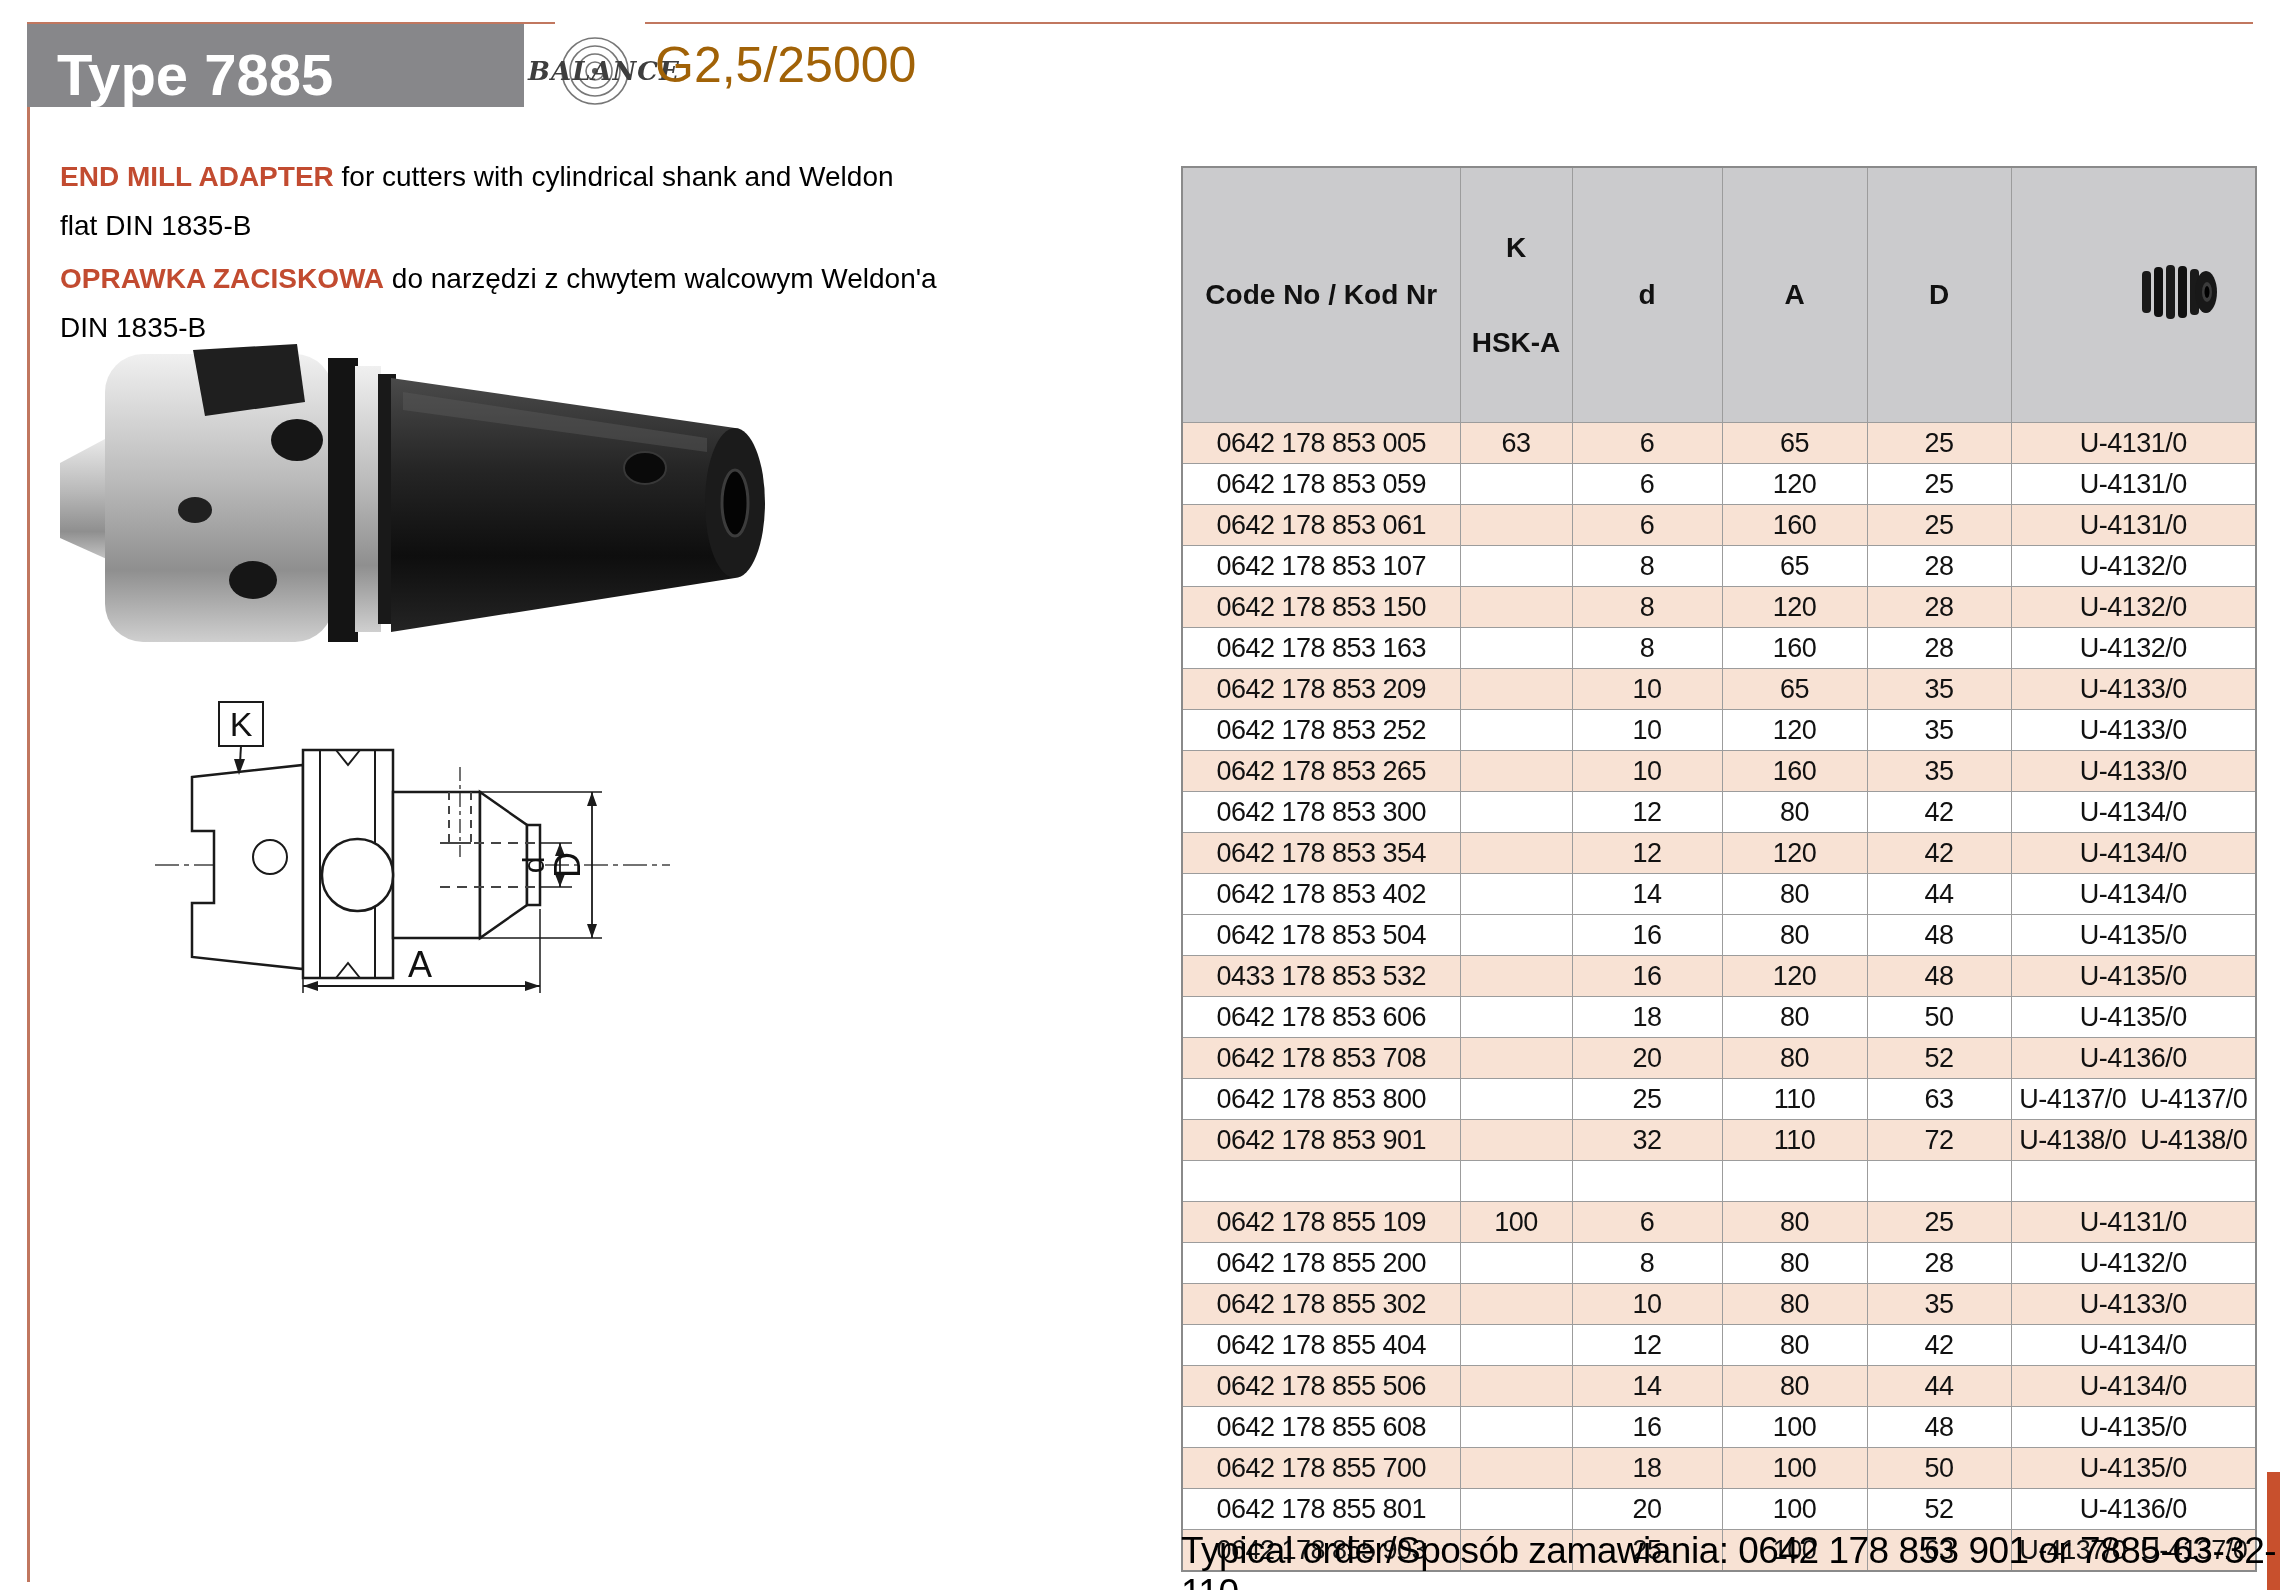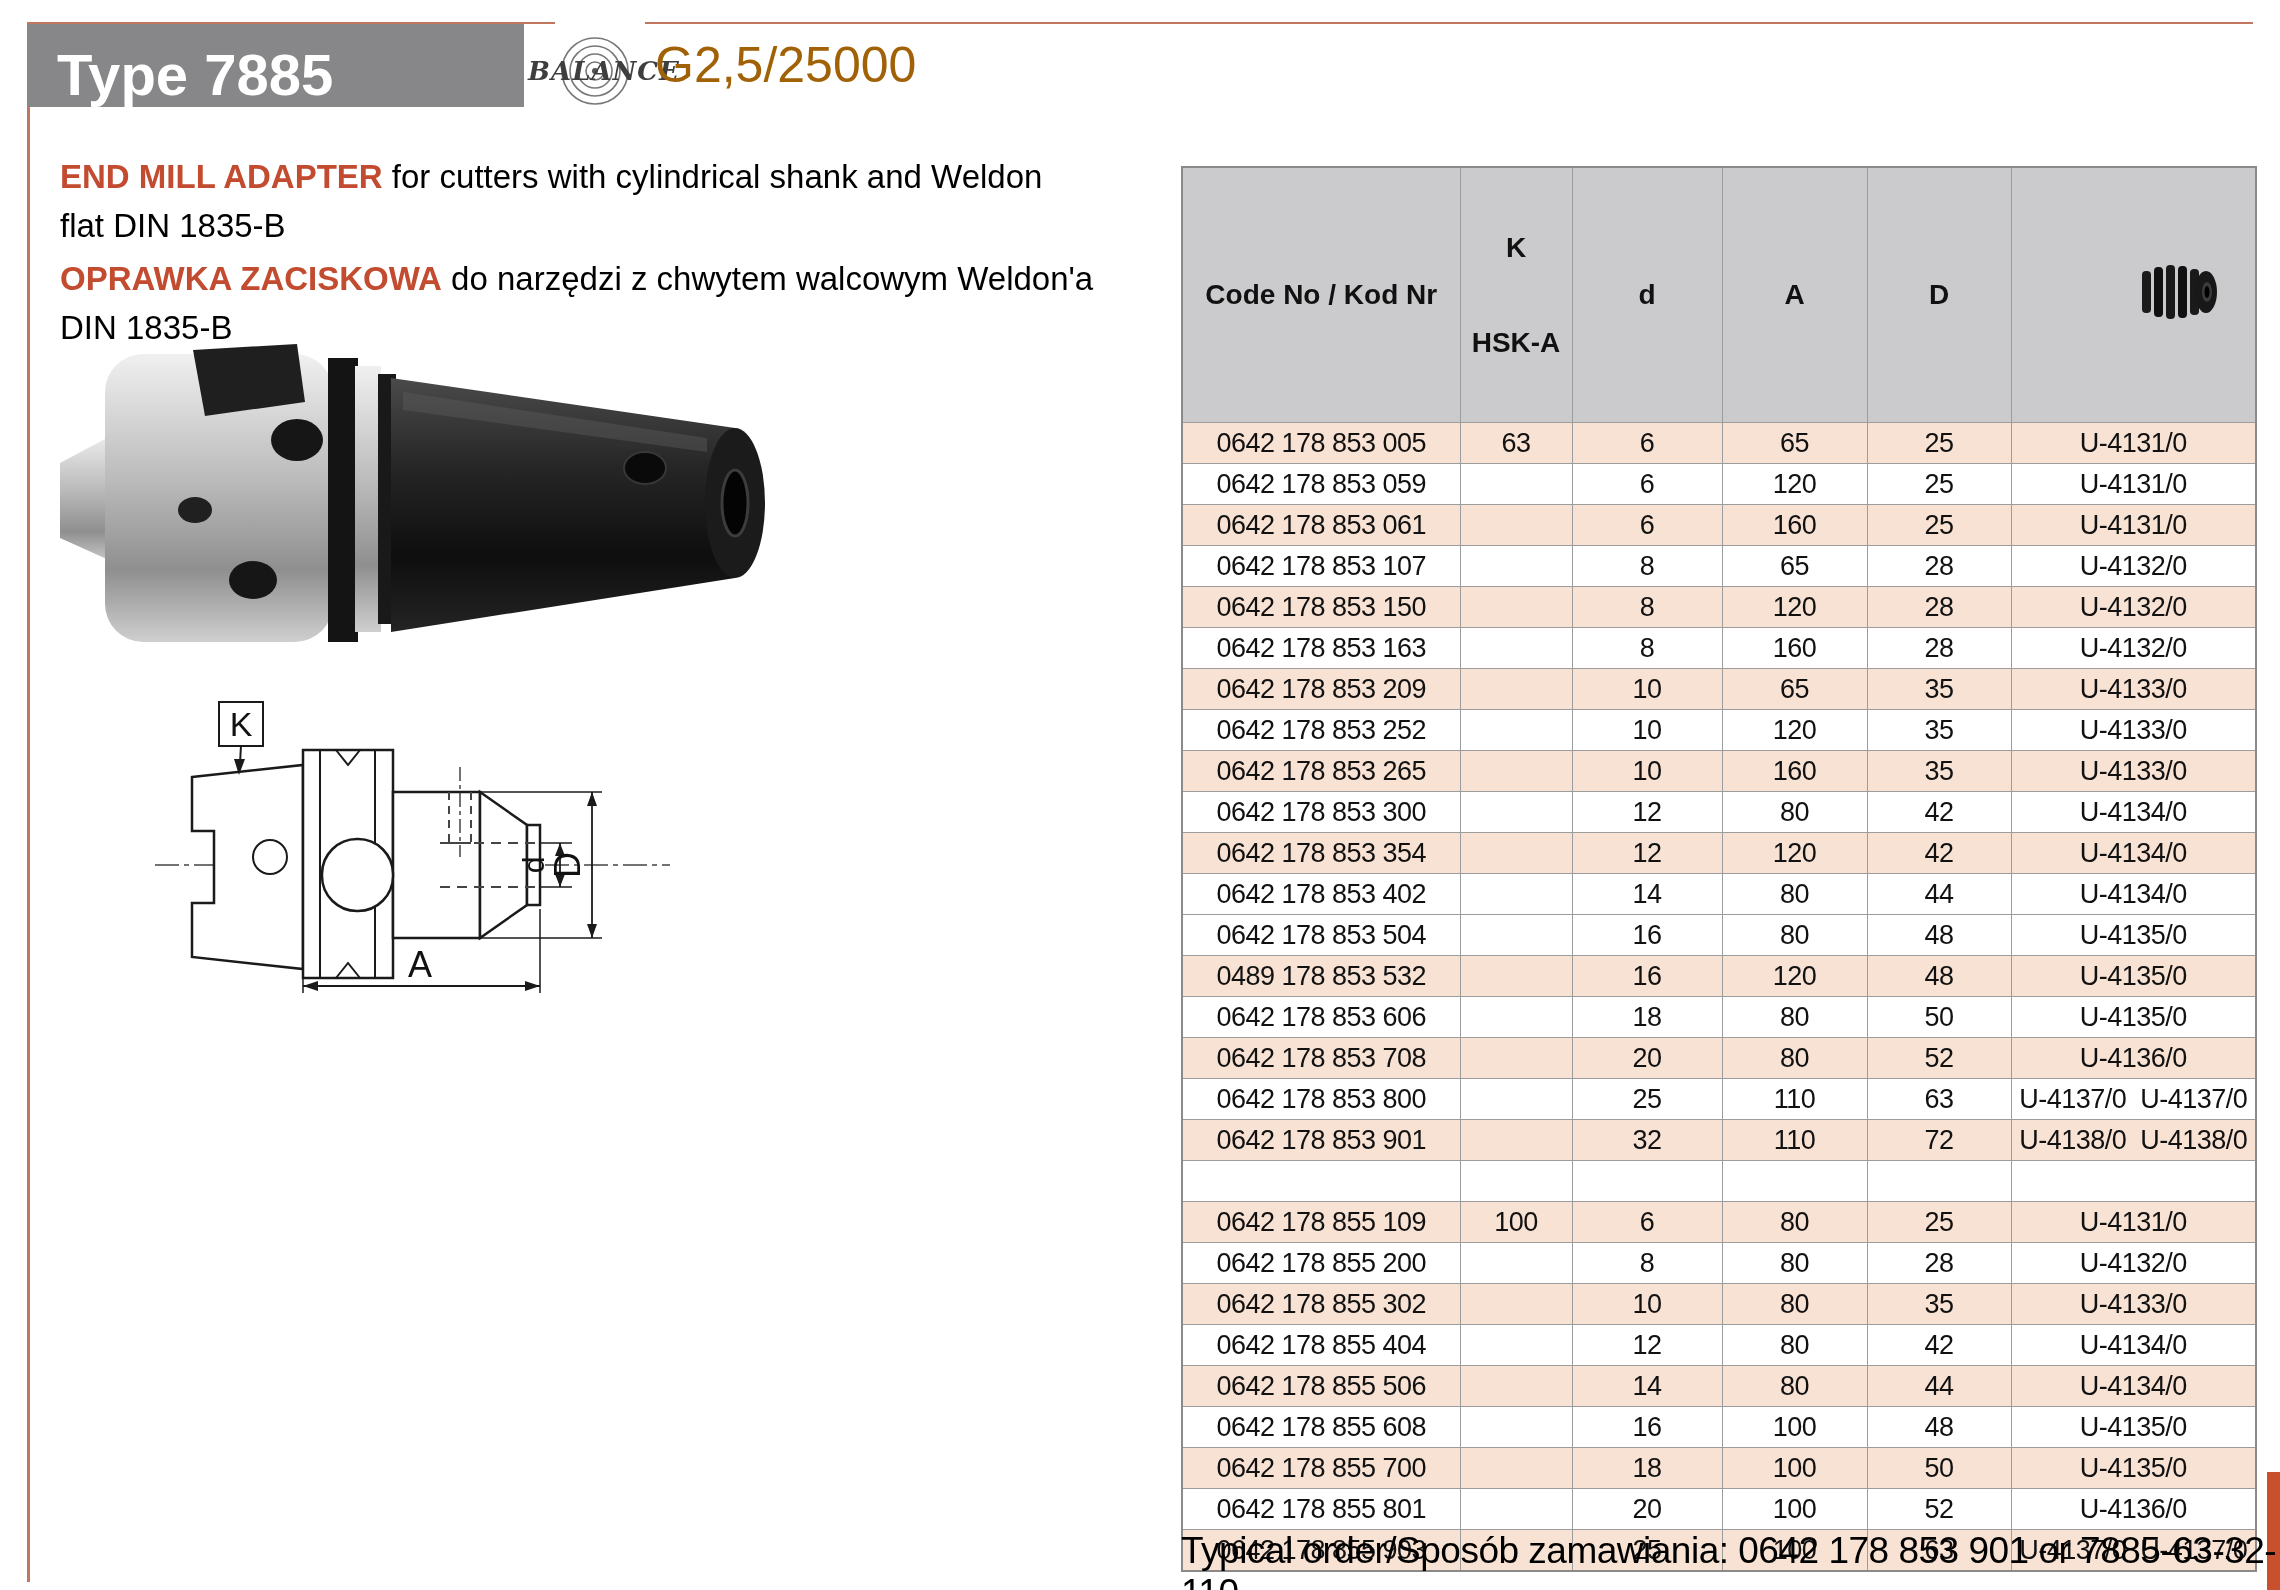--- a/index.html
+++ b/index.html
@@ -18,21 +18,21 @@
   .graybox{background:#87878A;color:#fff;font-weight:bold;font-size:58px;height:83px;line-height:102px;top:24px;}
   .type-box{left:27px;width:467px;padding-left:30px;}
   .din-box{left:1814px;width:439px;text-align:right;padding-right:22px;}
 
   
   .balance-text{left:528px;top:56px;font-family:"DejaVu Serif",serif;font-weight:bold;
                 font-size:26px;color:#3E3E3E;letter-spacing:1px;font-style:italic;}
   .g-value{left:655px;top:36px;font-size:50px;color:#a16207;}
 
   
-  .para{left:60px;width:1110px;font-size:33px;line-height:49px;color:#000;}
+  .para{left:60px;width:1110px;font-size:28px;line-height:49px;color:#000;}
   .para .accent{color:#C24B30;font-weight:bold;}
   .para-en{top:152px;}
   .para-pl{top:254px;}
 
   
   .tablewrap{left:1181px;top:166px;width:1074px;}
   table.spec{border-collapse:collapse;table-layout:fixed;width:1074px;
              font-size:27px;letter-spacing:-0.5px;}
   table.spec th,table.spec td{border:1px solid #9C9C9C;text-align:center;vertical-align:middle;
              padding:0;white-space:pre;overflow:hidden;}
@@ -300,21 +300,21 @@
           </tr>
           <tr class="white">
             <td>0642 178 853 504</td>
             <td></td>
             <td>16</td>
             <td>80</td>
             <td>48</td>
             <td>U-4135/0</td>
           </tr>
           <tr class="pink">
-            <td>0489 178 853 532</td>
+            <td>0433 178 853 532</td>
             <td></td>
             <td>16</td>
             <td>120</td>
             <td>48</td>
             <td>U-4135/0</td>
           </tr>
           <tr class="white">
             <td>0642 178 853 606</td>
             <td></td>
             <td>18</td>

